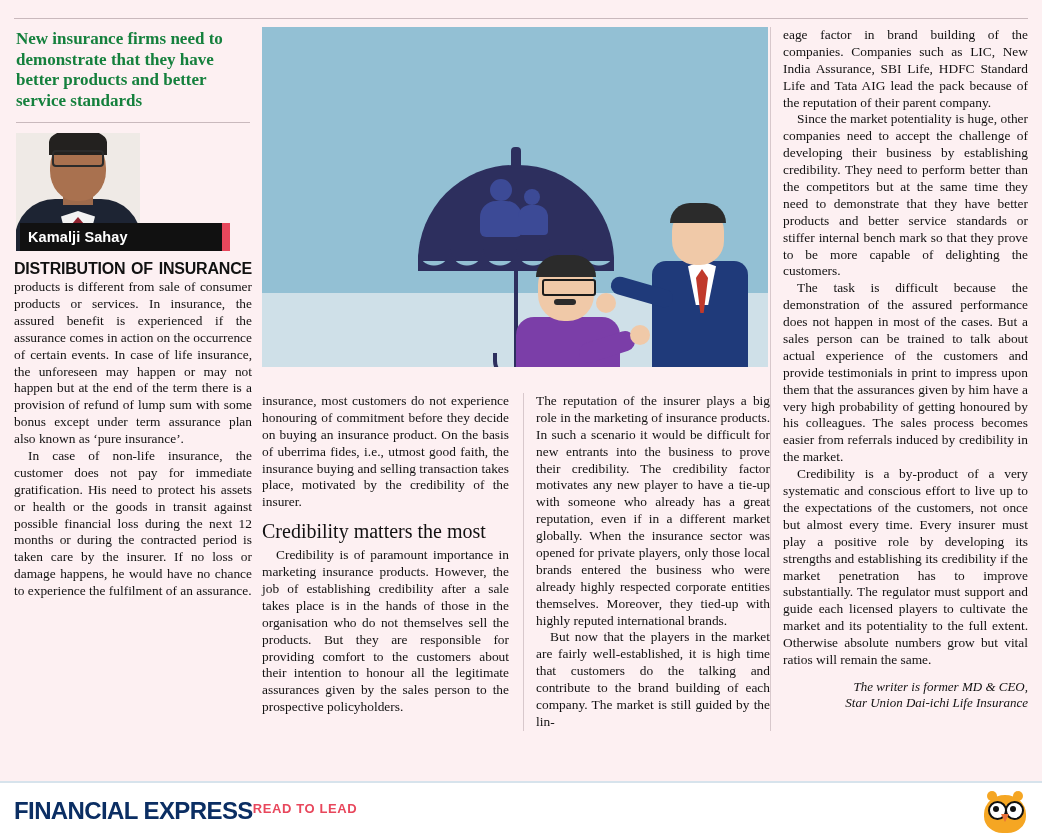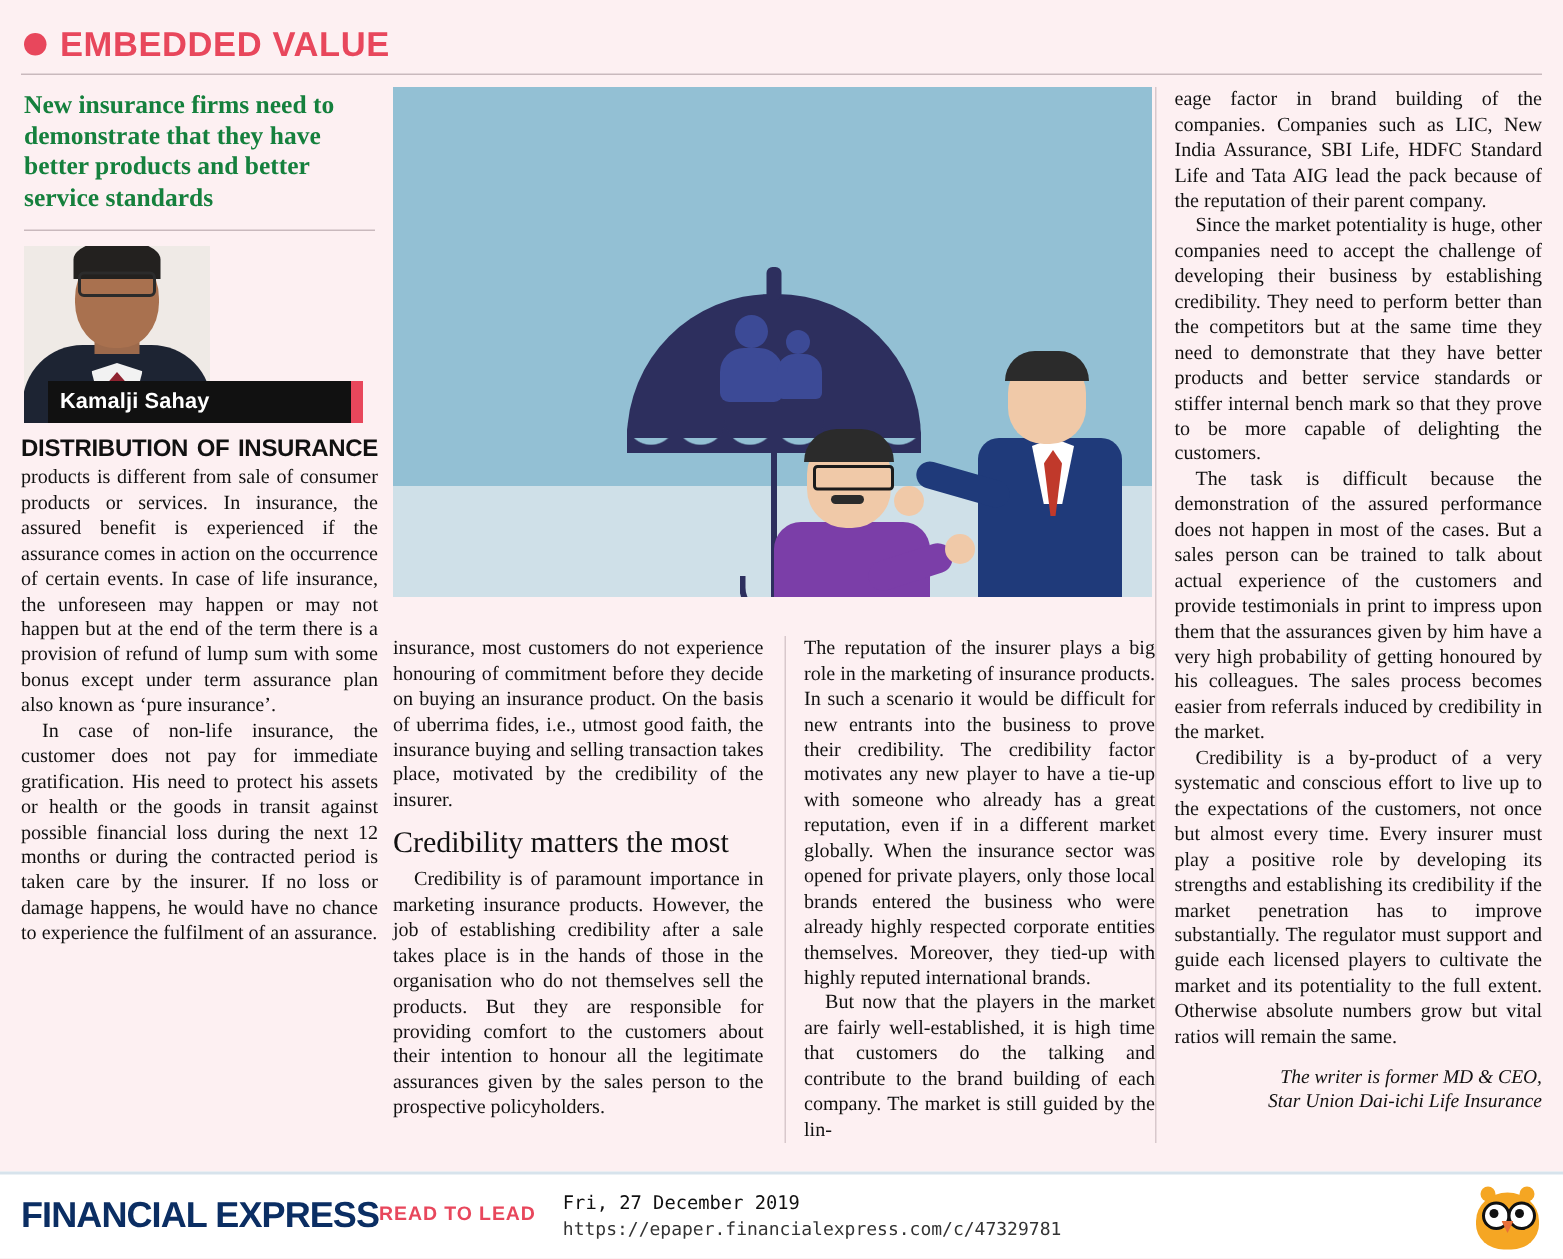--- a/index.html
+++ b/index.html
@@ -107,21 +107,21 @@
     bottom:96px;width:58px;height:26px;border-radius:50% 50% 0 0;
     background:#23211f;
   }
   .ap-glass{
     position:absolute;left:50%;transform:translateX(-50%);
     bottom:84px;width:48px;height:13px;
     border:2px solid #2b2b2b;border-radius:4px;
     background:transparent;
   }
   .author-name-bar{
-    position:absolute;left:16px;bottom:0;
+    position:absolute;left:4px;bottom:0;
     width:210px;height:28px;background:#111;
     display:flex;align-items:center;
   }
   .author-name-bar .nm{
     color:#fff;font-family:"Liberation Sans", sans-serif;
     font-weight:bold;font-size:14.5px;padding-left:8px;letter-spacing:.1px;
   }
   .author-name-bar .accent{
     position:absolute;right:0;top:0;width:8px;height:28px;background:#e8475c;
   }
@@ -248,24 +248,20 @@
   .owl .beak{position:absolute;left:19px;top:25px;width:8px;height:8px;background:#e8703a;clip-path:polygon(50% 100%,0 0,100% 0);}
   .owl .earL,.owl .earR{position:absolute;top:2px;width:10px;height:10px;background:#f5a623;border-radius:50% 50% 0 50%;}
   .owl .earL{left:5px;}
   .owl .earR{left:31px;transform:scaleX(-1);}
 </style>
 </head>
 <body>
 
 <div class="page">
 
-  <div class="kicker">
-    <span class="kicker-dot"></span>
-    <span class="kicker-text">EMBEDDED VALUE</span>
-  </div>
 
 
   <div class="rule-top"></div>
 
   <div class="content">
 
     <div class="col-left">
       <div class="standfirst">New insurance firms need to demonstrate that they have better products and better service standards</div>
       <div class="hr-thin"></div>
 
@@ -357,24 +353,20 @@
         <div>Star Union Dai-ichi Life Insurance</div>
       </div>
     </div>
   </div>
 
   <div class="footer">
     <div class="fe-left">
       <div class="fe-logo">FINANCIAL EXPRESS</div>
       <div class="fe-sub">READ TO LEAD</div>
     </div>
-    <div class="fe-meta">
-      <div>Fri, 27 December 2019</div>
-      <div class="u">https://epaper.financialexpress.com/c/47329781</div>
-    </div>
     <div class="owl">
       <div class="earL"></div>
         <div class="earR"></div>
       <div class="bodyo"></div>
       <div class="eyeL"></div>
         <div class="eyeR"></div>
       <div class="pL"></div>
         <div class="pR"></div>
       <div class="beak"></div>
     </div>

